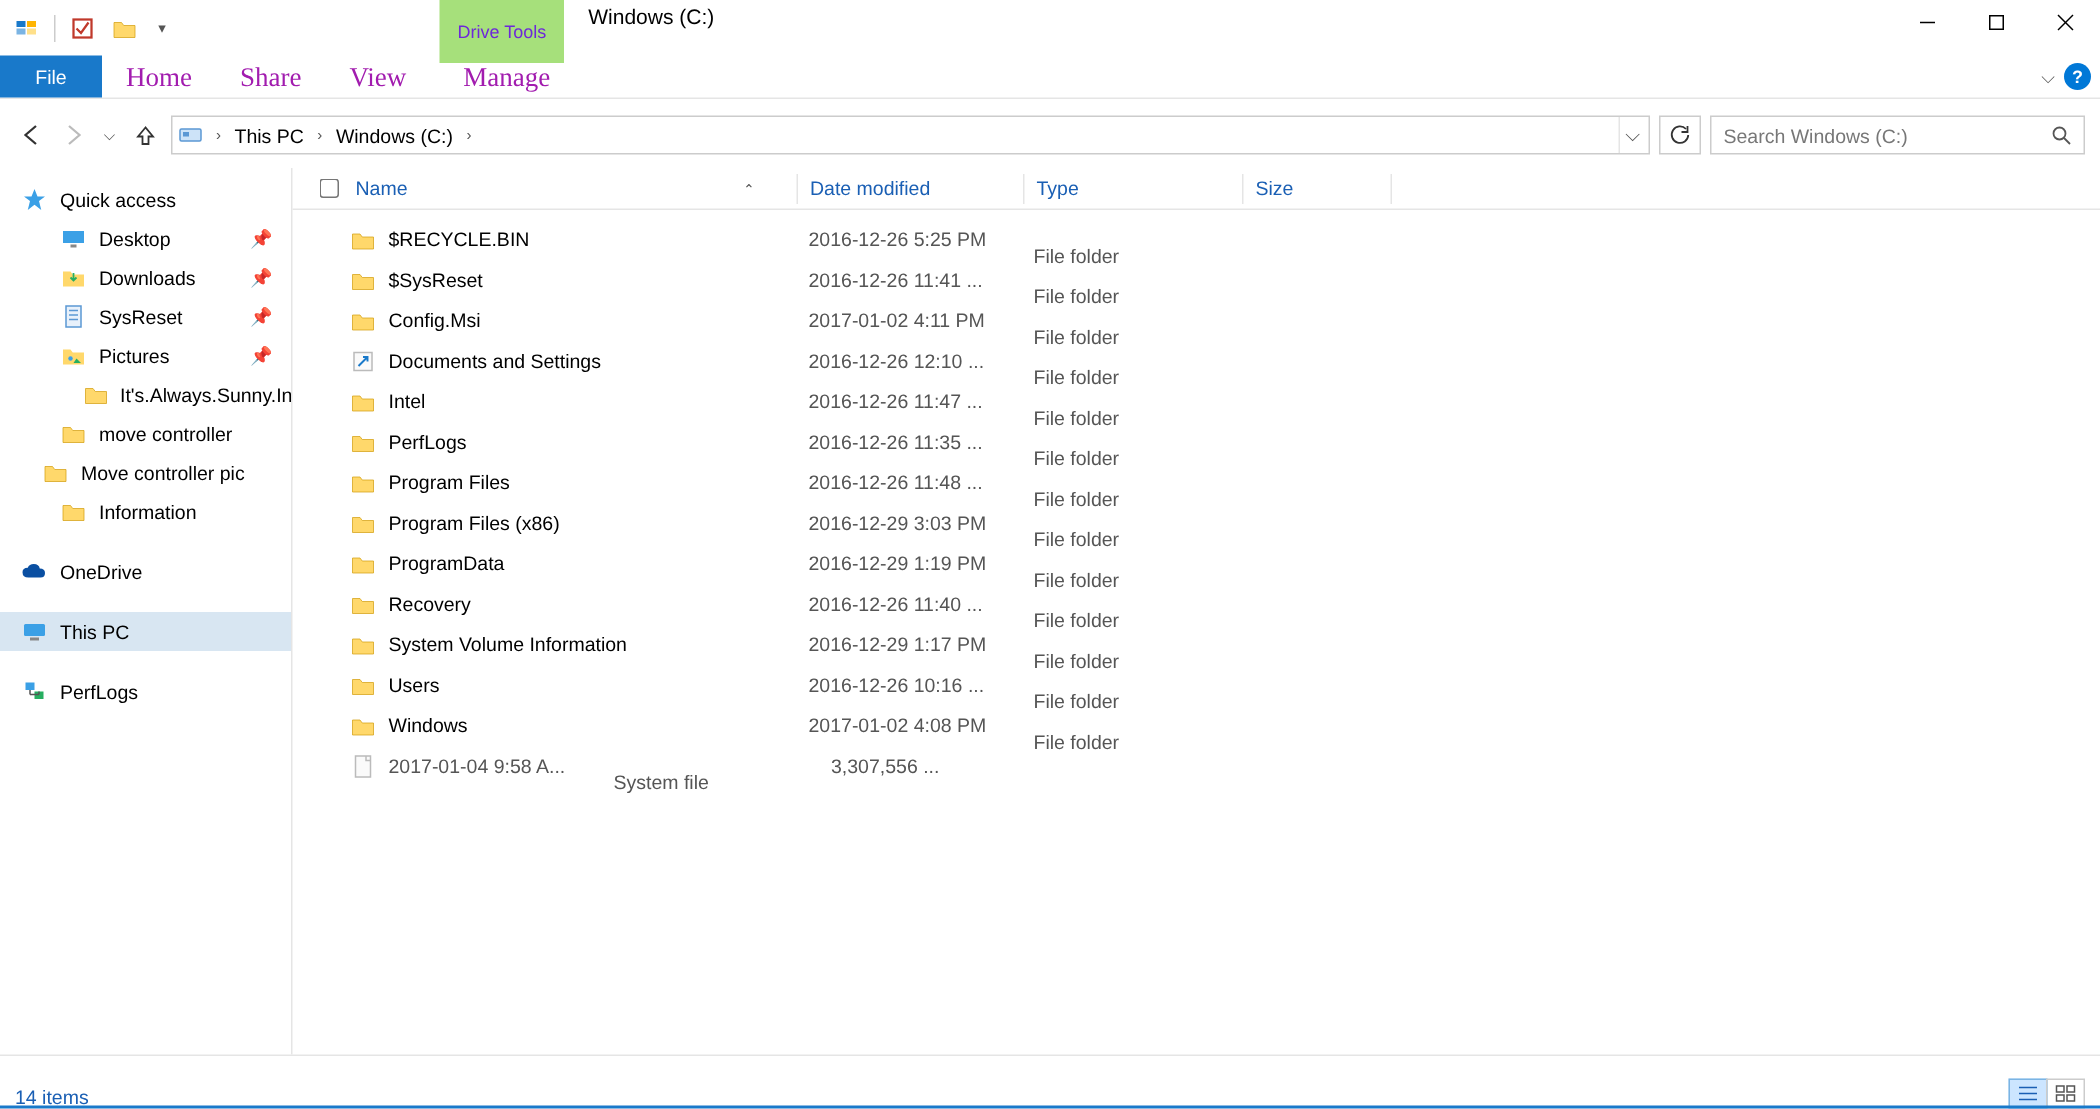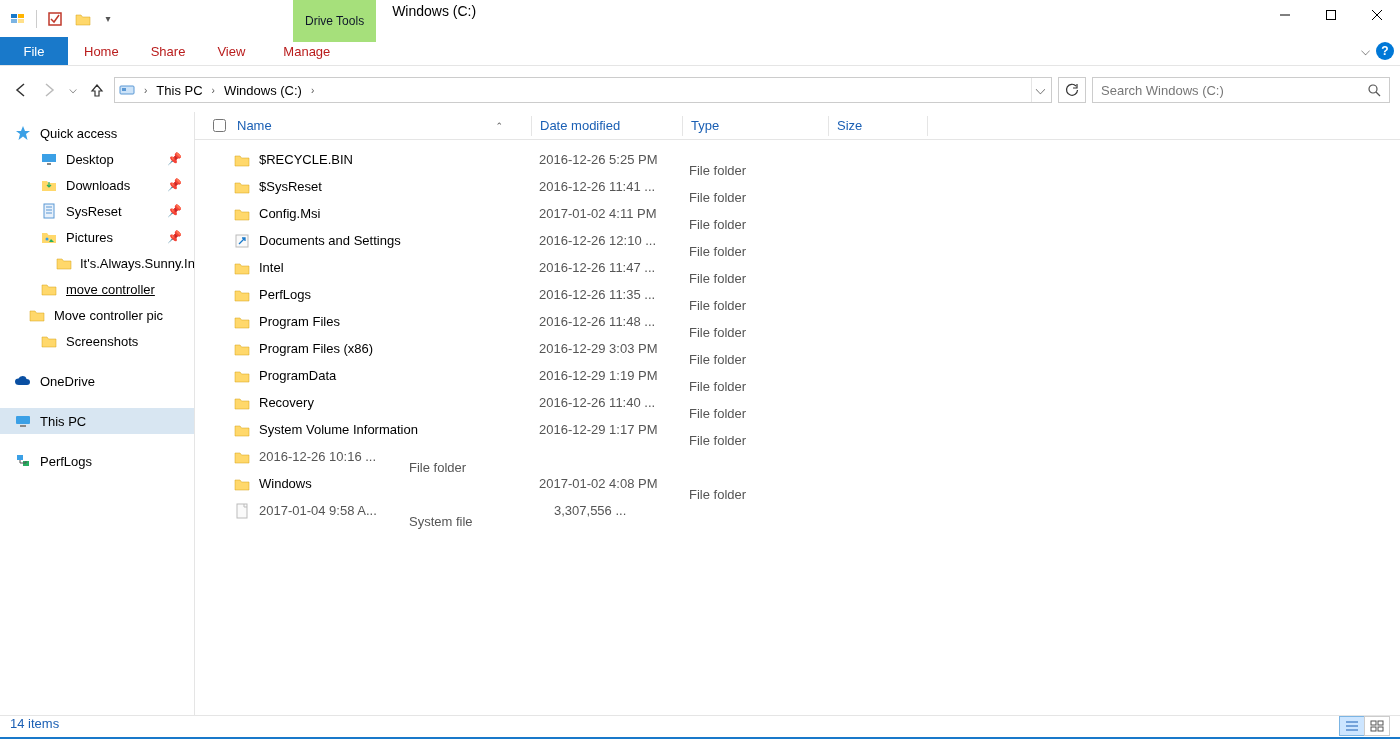--- a/index.html
+++ b/index.html
@@ -1,40 +1,40 @@
 <!DOCTYPE html>
 <html><head>
 <meta charset="utf-8">
 <style>
   * { box-sizing: border-box; font-family: 'Segoe UI', Tahoma, sans-serif; }
   body { margin: 0; width: 1400px; height: 739px; font-size: 13px; color: #000; background:#fff; overflow:hidden; }
   .titlebar { height: 37px; display:flex; align-items:stretch; border-bottom: none; }
   .titlebar-left { display:flex; align-items:center; padding:0 4px; }
   .qat-icon { width:18px; height:18px; margin:0 5px; display:flex; align-items:center; justify-content:center; }
   .qat-sep { width:1px; height:18px; background:#ccc; margin:0 4px; }
-  .drive-tools { background:#a6e07b; color:#0f172a; font-size:12px; padding: 21px 12px; margin-left:170px; display:flex; align-items:center; height:27px; align-self:flex-start; }
+  .drive-tools { background:#a6e07b; color:#6d28d9; font-size:12px; padding: 21px 12px; margin-left:170px; display:flex; align-items:center; height:27px; align-self:flex-start; }
   .window-title { margin-left:16px; font-size:14px; color:#000; align-self:flex-start; padding-top:3px; }
   .win-controls { margin-left:auto; display:flex; }
   .win-btn { width:46px; height:30px; display:flex; align-items:center; justify-content:center; }
   .ribbon-tabs { height:29px; display:flex; align-items:stretch; border-bottom:1px solid #e5e5e5;justify-content:center; }
   .file-tab { background:#1979ca; color:#fff; width:68px; display:flex; align-items:center; justify-content:center; font-size:13px; }
-  .rib-tab { padding:0 16px; display:flex; align-items:center; color:#b91c1c; font-size:13px; }
+  .rib-tab { padding:0 16px; display:flex; align-items:center; color:#a21caf; font-size:18px;font-family:Liberation Serif, serif; }
   .manage-tab { border-top: 0; }
   .ribbon-right { margin-left:auto; display:flex; align-items:center; padding-right:6px; gap:6px; }
   .help-circle { width:18px; height:18px; background:#0078d7; color:#fff; border-radius:50%; display:flex; align-items:center; justify-content:center; font-size:12px; font-weight:bold; }
   .addrbar { height:32px; margin:8px 10px 6px 10px; display:flex; align-items:center; gap:6px; }
   .nav-btn { width:22px; height:22px; display:flex; align-items:center; justify-content:center; color:#555; }
   .nav-btn.disabled { color:#bbb; }
   .breadcrumb-box { flex:1; border:1px solid #ccc; height:26px; display:flex; align-items:center; padding:0 2px; }
   .bc-dropdown { width:18px; height:24px; display:flex; align-items:center; justify-content:center; border-left:1px solid #e5e5e5; color:#555; margin-left:auto; }
   .bc-item { padding:0 4px; color:#000; display:flex; align-items:center; }
   .bc-chevron { padding:0 5px; color:#555; font-size:10px; }
   .bc-pcicon { width:18px; height:18px; margin: 0 2px; }
   .refresh-btn { border:1px solid #ccc; width:28px; height:26px; display:flex; align-items:center; justify-content:center; }
-  .search-box { border:1px solid #ccc; width:298px; height:26px; display:flex; align-items:center; padding:0 8px; color:#777; justify-content:space-between; }
+  .search-box { border:1px solid #ccc; width:250px; height:26px; display:flex; align-items:center; padding:0 8px; color:#777; justify-content:space-between; }
   .body { display:flex; height:606px; }
   .sidebar { width:195px; border-right:1px solid #e5e5e5; padding-top:8px; overflow:hidden; }
   .side-group { margin-bottom:14px; }
   .side-item { display:flex; align-items:center; height:26px; padding-left:28px; color:#000; font-size:13px; position:relative; }
   .side-item .pin { position:absolute; right:12px; color:#555; font-size:12px; }
   .side-item.head { padding-left:28px; font-size:13px; }
   .side-item.head .iw { margin-left:-14px; }
   .side-item.selected { background:#d8e6f2; }
   .iw { width:18px; height:18px; margin-right:8px; display:flex; align-items:center; justify-content:center; }
   .content { flex:1; display:flex; flex-direction:column; }
@@ -47,21 +47,21 @@
   .col-type { width:145px; padding-left:8px; }
   .col-size { width:98px; padding-left:8px; }
   .sort-ind { font-size:9px; color:#555; margin-left:auto; margin-right:28px; }
   .rows { padding-top:6px; }
   .row { display:flex; height:27px; align-items:center; padding-left:38px; font-size:13px; color:#000; }
   .row .ric { width:18px; height:18px; margin-right:8px; display:flex; align-items:center; justify-content:center; }
   .row .rname { width:280px; }
   .row .rdate { width:150px; color:#555; }
   .row .rtype { width:145px; color:#555;margin-top:22px; }
   .row .rsize { width:98px; color:#555; padding-right:6px; }
-  .statusbar { height:24px; border-top:1px solid #e5e5e5; display:flex; align-items:flex-start; padding:0 10px; font-size:13px; color:#1a5fb4; position:absolute; bottom:0; left:0; right:0; background:#fff; }
+  .statusbar { height:36px; border-top:1px solid #e5e5e5; display:flex; align-items:flex-end; padding:0 10px; font-size:13px; color:#1a5fb4; position:absolute; bottom:0; left:0; right:0; background:#fff; }
   .view-toggles { margin-left:auto; display:flex; }
   .view-btn { width:26px; height:20px; border:1px solid #ccc; margin-left:-1px; display:flex; align-items:center; justify-content:center; font-size:11px; color:#555; }
   .view-btn.active { background:#cce5ff; border-color:#7bb4e3; color:#1a5fb4; }
   svg { display:block; }
   .bottom-line { position:absolute; bottom:0; left:0; right:0; height:2px; background:#1979ca; }
 </style>
 </head>
 <body>
 
 <div class="titlebar">
@@ -227,21 +227,21 @@
             <span class="pin">📌</span>
           </div>
           <div class="side-item" style="padding-left: 56px;">
             <span class="iw">
               <svg width="16" height="14">
                 <path d="M1 3 h5 l1.5 2 H15 v8 H1 z" fill="#ffd86b" stroke="#d4a014" stroke-width="0.5"></path>
               </svg>
             </span>
             <span>It's.Always.Sunny.In.I</span>
           </div>
-          <div class="side-item" style="padding-left: 40px; text-decoration: underline;">
+          <div class="side-item" style="padding-left: 40px;">
             <span class="iw">
               <svg width="16" height="14">
                 <path d="M1 3 h5 l1.5 2 H15 v8 H1 z" fill="#ffd86b" stroke="#d4a014" stroke-width="0.5"></path>
               </svg>
             </span>
             <span>move controller</span>
           </div>
           <div class="side-item" style="padding-left: 28px;">
             <span class="iw">
               <svg width="16" height="14">
@@ -249,21 +249,21 @@
               </svg>
             </span>
             <span>Move controller pic</span>
           </div>
           <div class="side-item" style="padding-left: 40px;">
             <span class="iw">
               <svg width="16" height="14">
                 <path d="M1 3 h5 l1.5 2 H15 v8 H1 z" fill="#ffd86b" stroke="#d4a014" stroke-width="0.5"></path>
               </svg>
             </span>
-            <span>Screenshots</span>
+            <span>Information</span>
           </div>
         </div>
     </div>
     <div class="side-group">
       <div class="side-item head">
         <span class="iw">
             <svg width="18" height="14">
               <path d="M5 11 Q1 11 1 7.5 Q1 4.5 4.5 4.5 Q5.5 2 8.5 2 Q12 2 12.5 5 Q16 5 16 8 Q16 11 13 11 Z" fill="#0a4fa2"></path>
             </svg>
           </span>
@@ -436,20 +436,21 @@
           <span class="rdate">2016-12-29 1:17 PM</span>
           <span class="rtype">File folder</span>
           <span class="rsize"></span>
         </div>
         <div class="row">
           <span class="ric">
             <svg width="16" height="14">
               <path d="M1 3 h5 l1.5 2 H15 v8 H1 z" fill="#ffd86b" stroke="#d4a014" stroke-width="0.5"></path>
             </svg>
           </span>
+          <span class="rname">Users</span>
           <span class="rdate">2016-12-26 10:16 ...</span>
           <span class="rtype">File folder</span>
           <span class="rsize"></span>
         </div>
         <div class="row">
           <span class="ric">
             <svg width="16" height="14">
               <path d="M1 3 h5 l1.5 2 H15 v8 H1 z" fill="#ffd86b" stroke="#d4a014" stroke-width="0.5"></path>
             </svg>
           </span>

